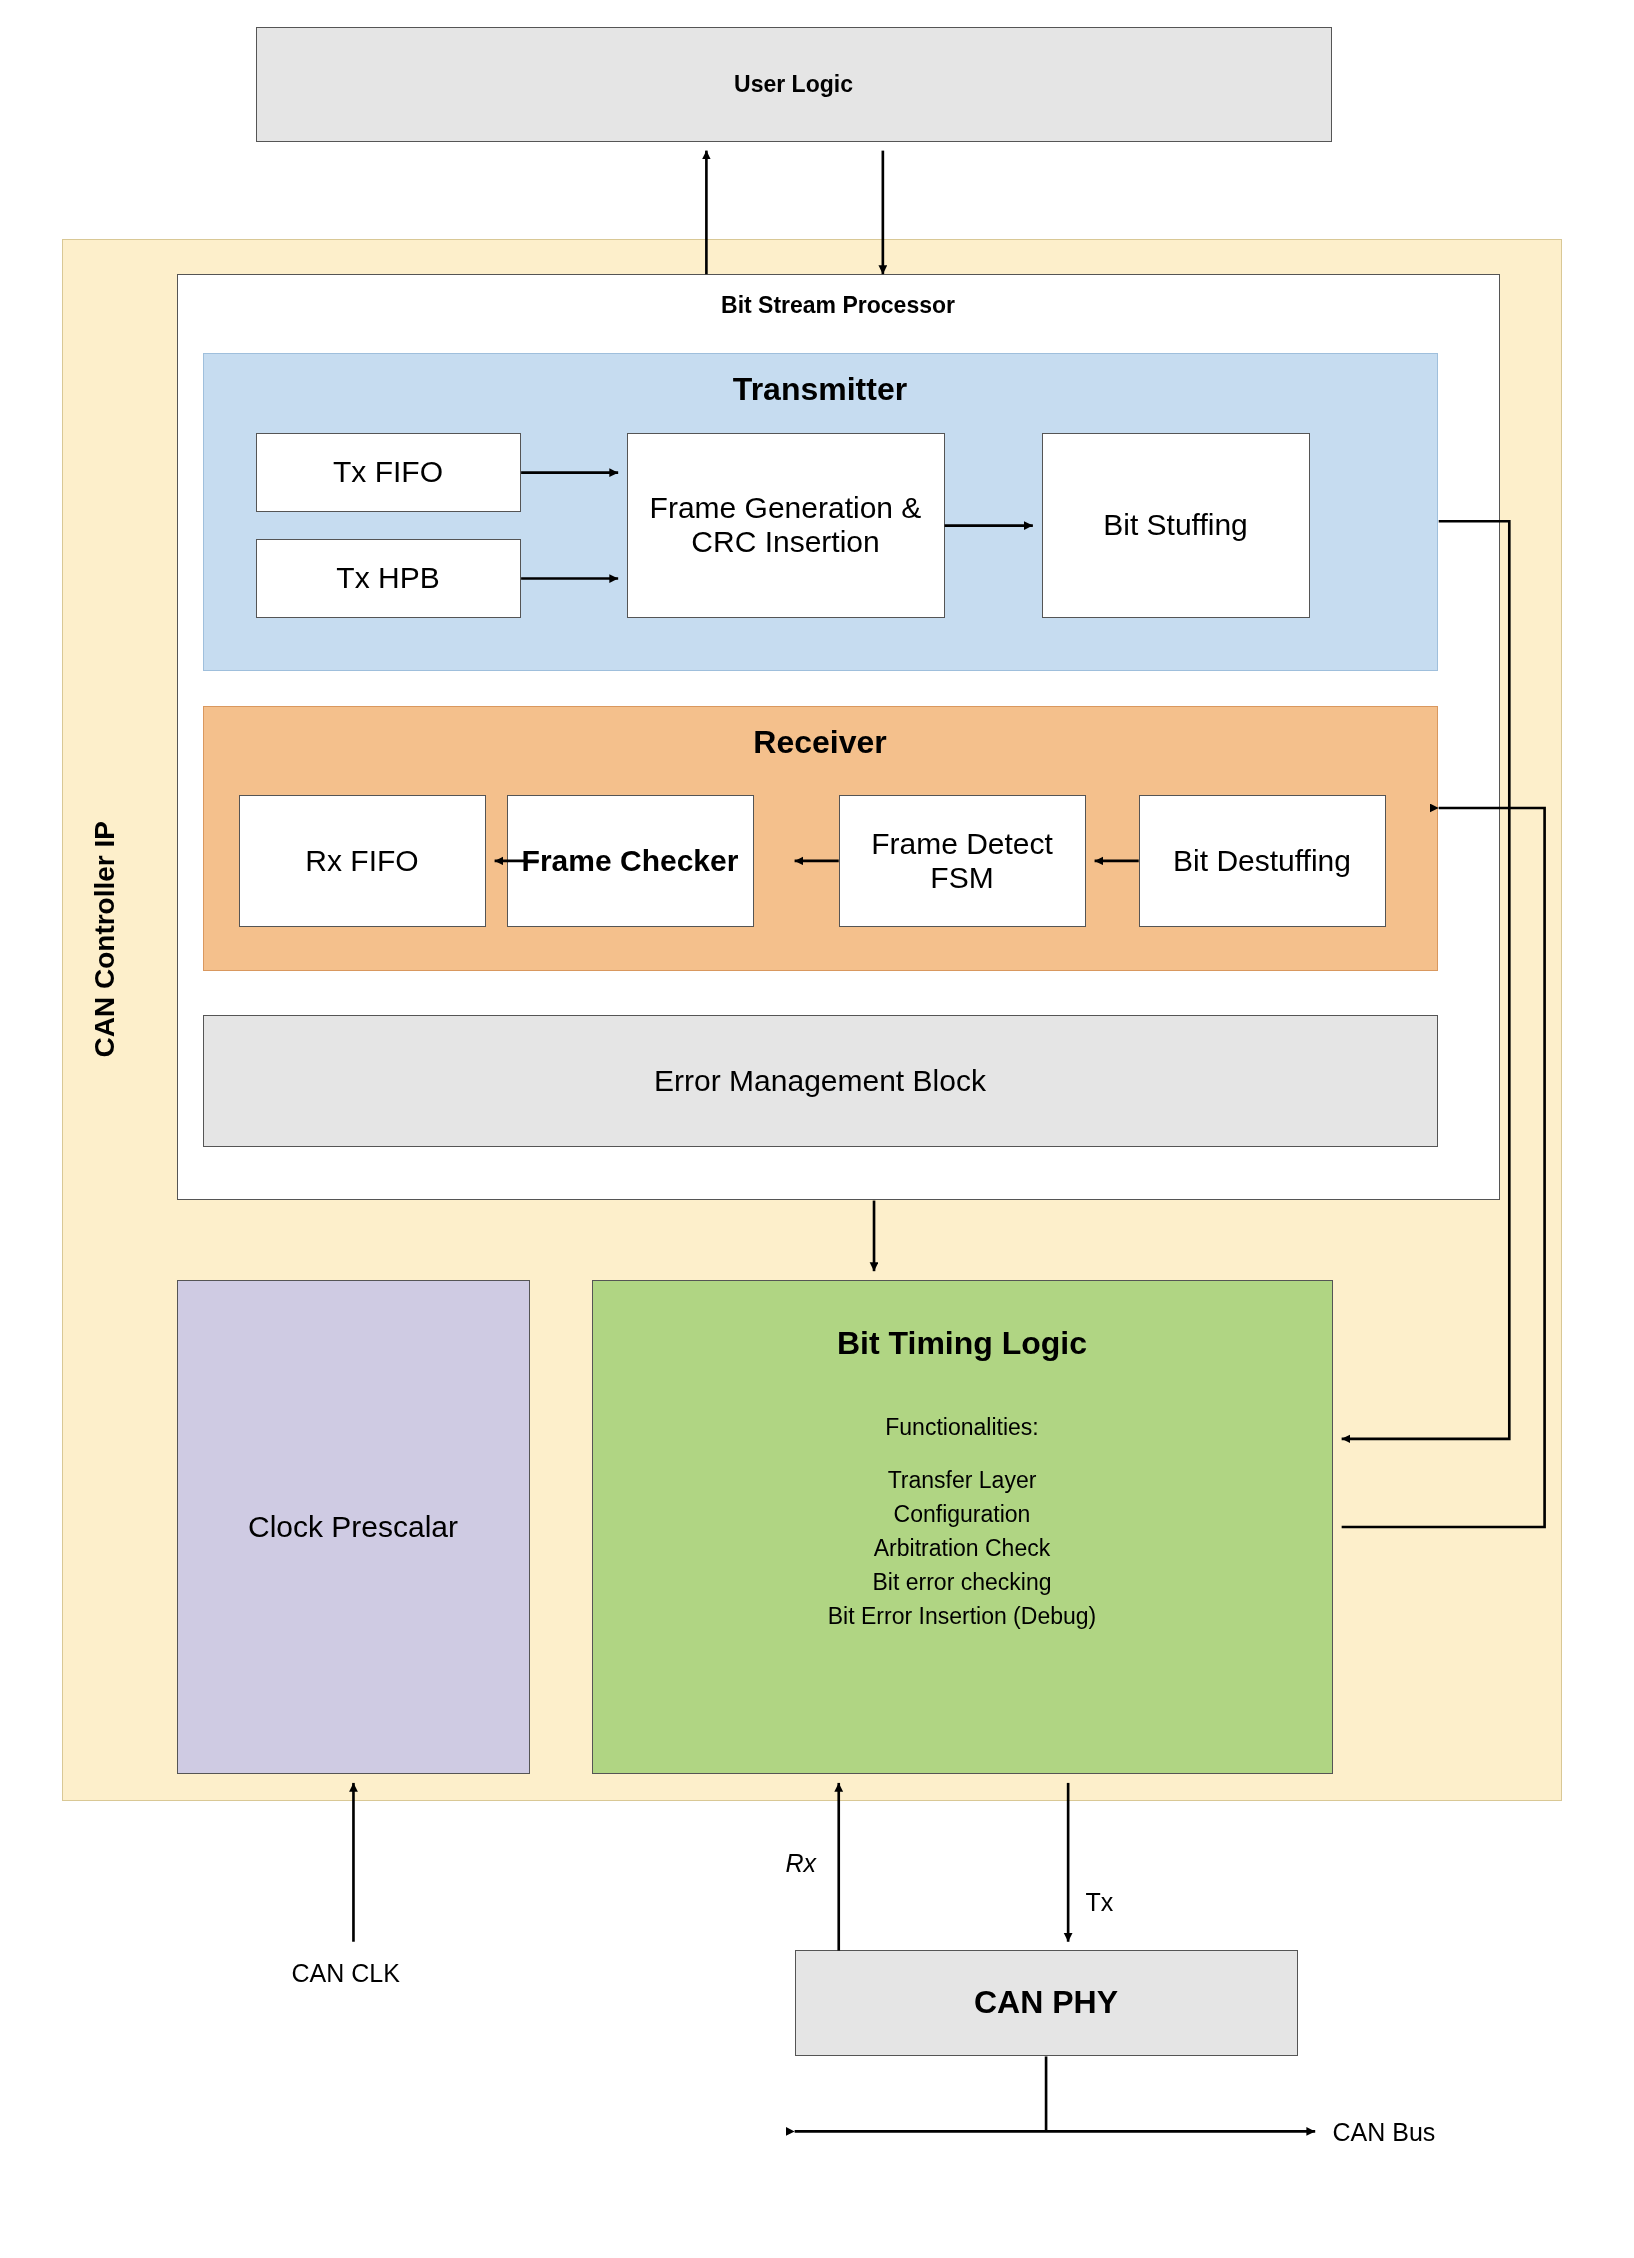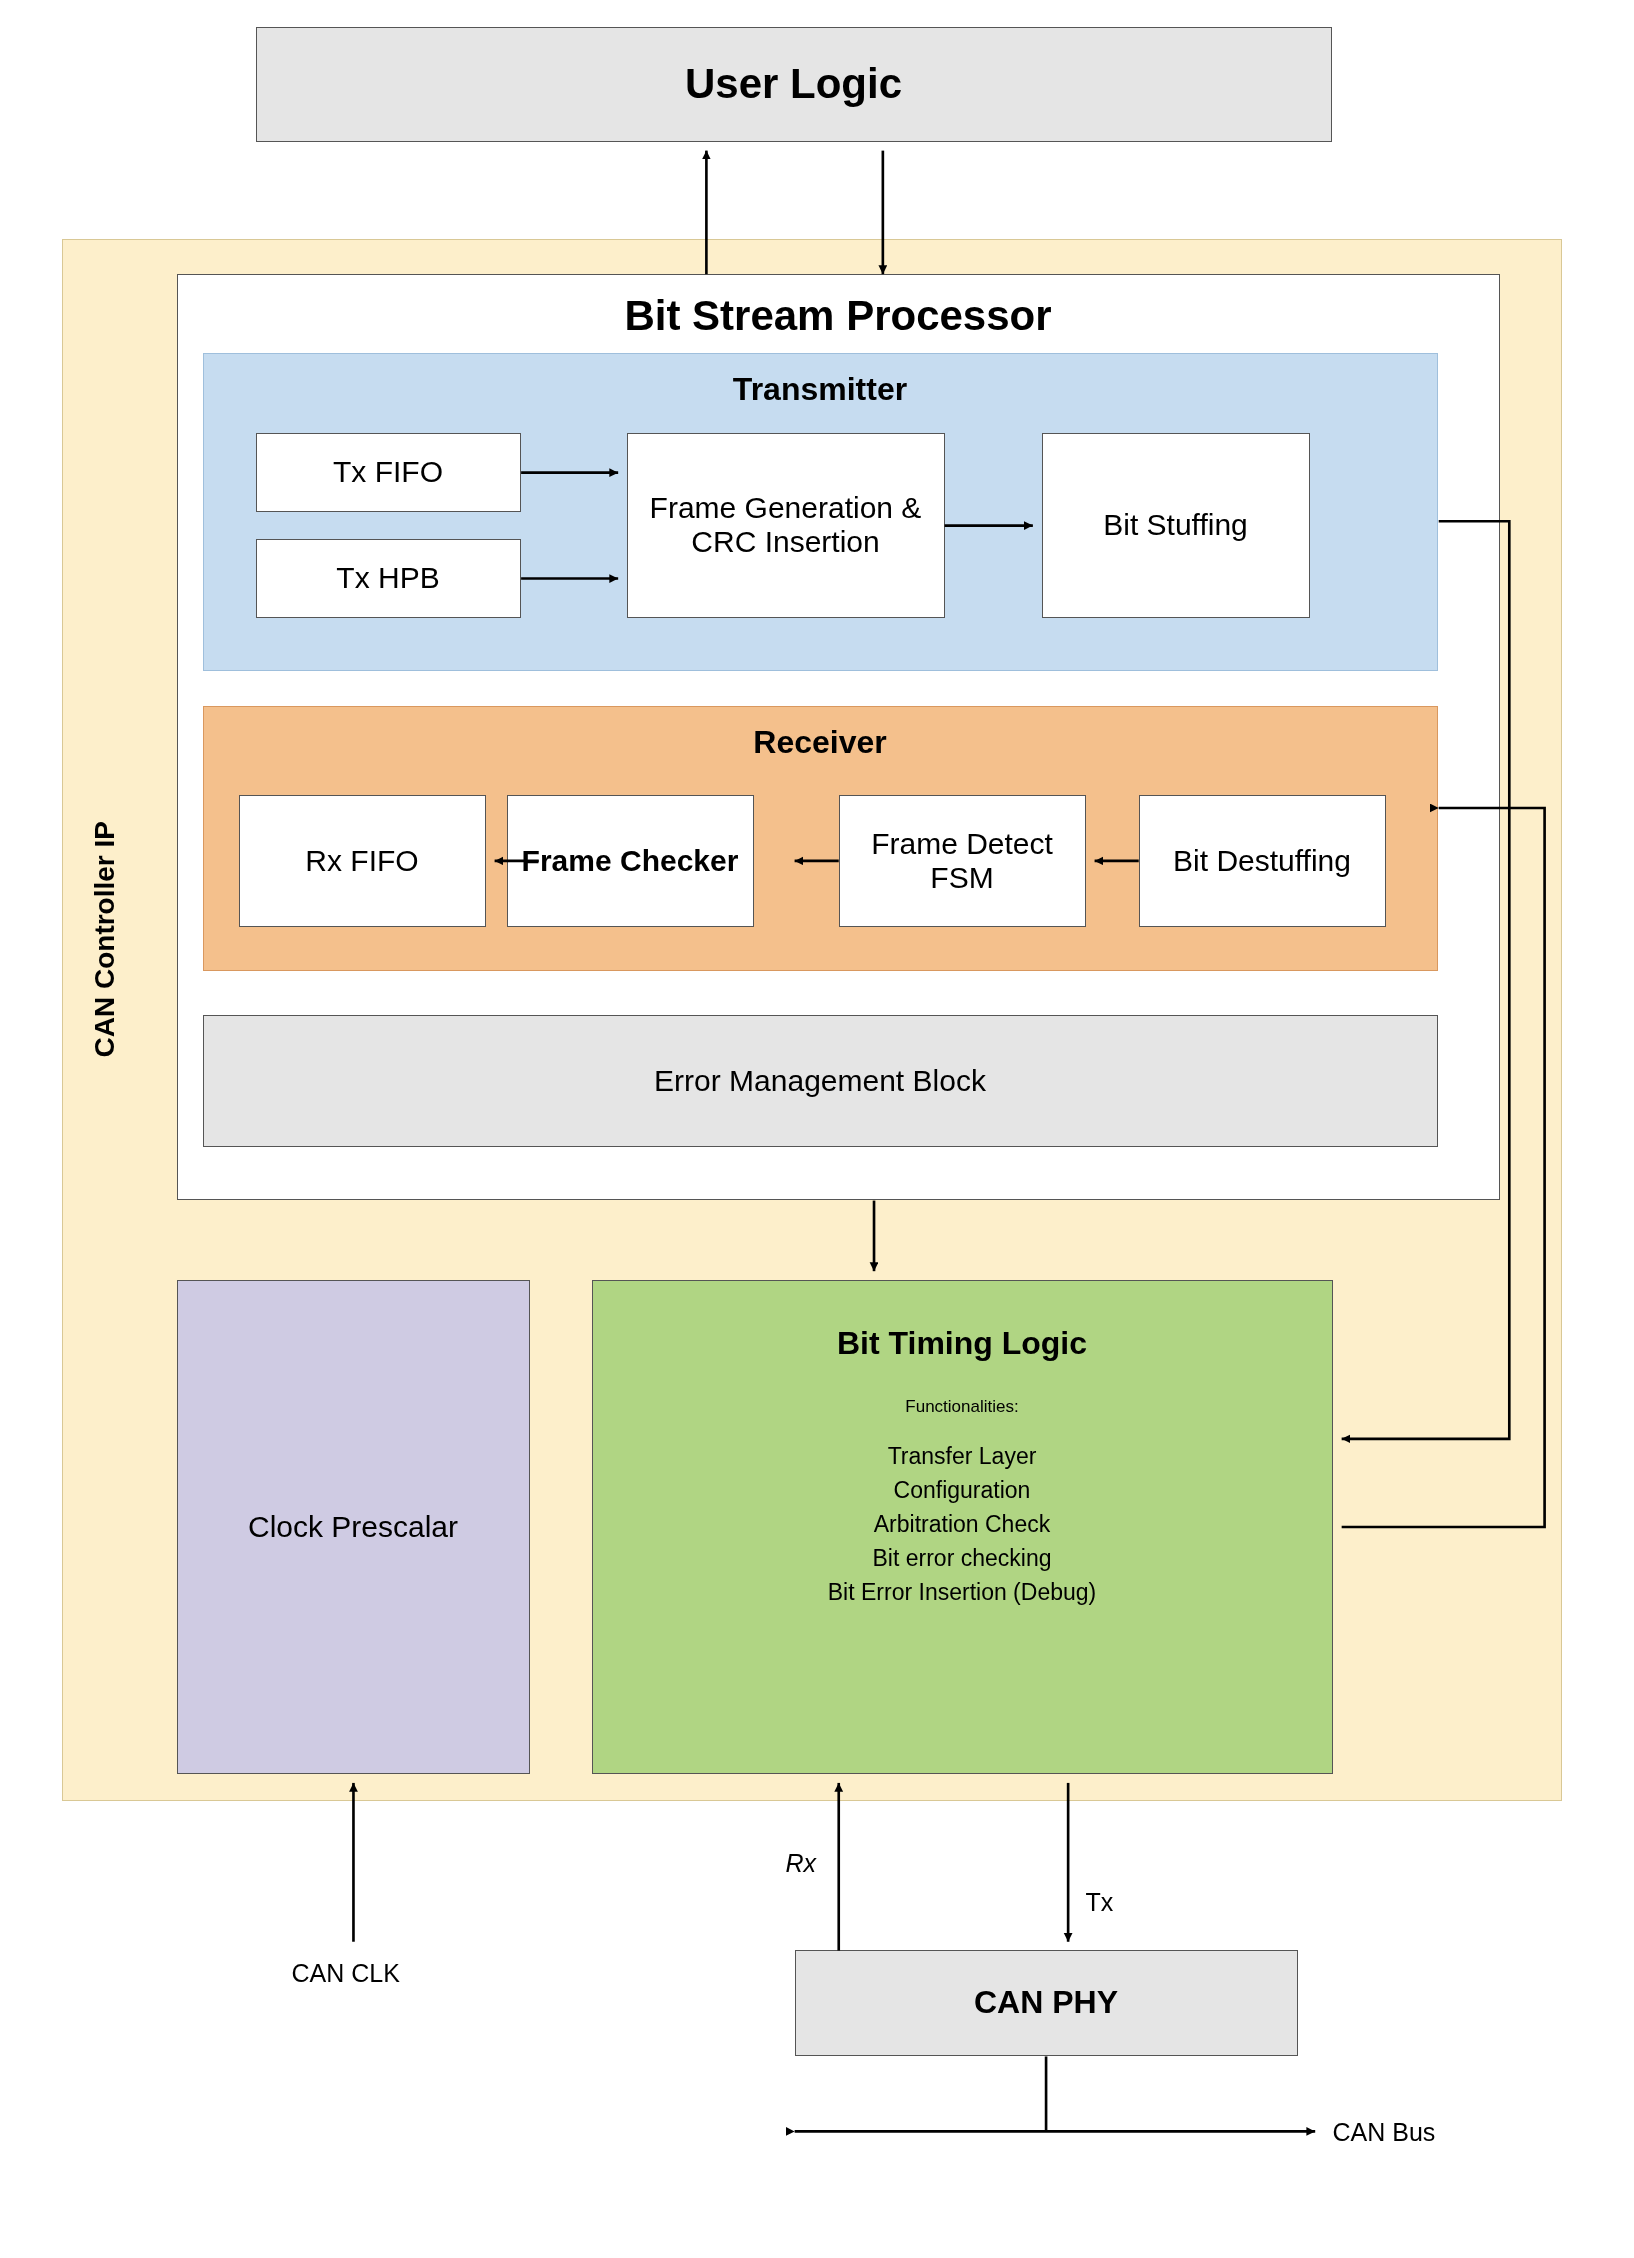--- a/index.html
+++ b/index.html
@@ -33,25 +33,25 @@
     position: absolute;
     top: 0; left: 0;
     width: 1582px;
     height: 2206px;
     pointer-events: none;
   }
   .label {
     position: absolute;
     font-size: 25px;
   }
-  .title-big { font-size: 42px; font-weight: bold; }
+  .title-big { font-size: 23px; font-weight: bold; }
   .title-med { font-size: 32px; font-weight: bold; }
   .title-norm { font-size: 30px; }
   .btl-block { flex-direction: column; padding: 17.6px; }
-  .btl-block .sub { font-size: 17px; margin-top: 35px; }
+  .btl-block .sub { font-size: 23px; margin-top: 52px; }
   .btl-block .item { font-size: 23px; margin-top: 7px; }
 </style>
 </head>
 <body>
 
 <div class="canvas">
 
   <div class="box title-big" style="left:229px; top:0; width:1076px; height:115px; background:#E5E5E5;">User Logic</div>
 
   <div class="box" style="left:35px; top:212px; width:1500px; height:1562px; background:#FDEFCB; border:0.9px solid #D9C895;"></div>

